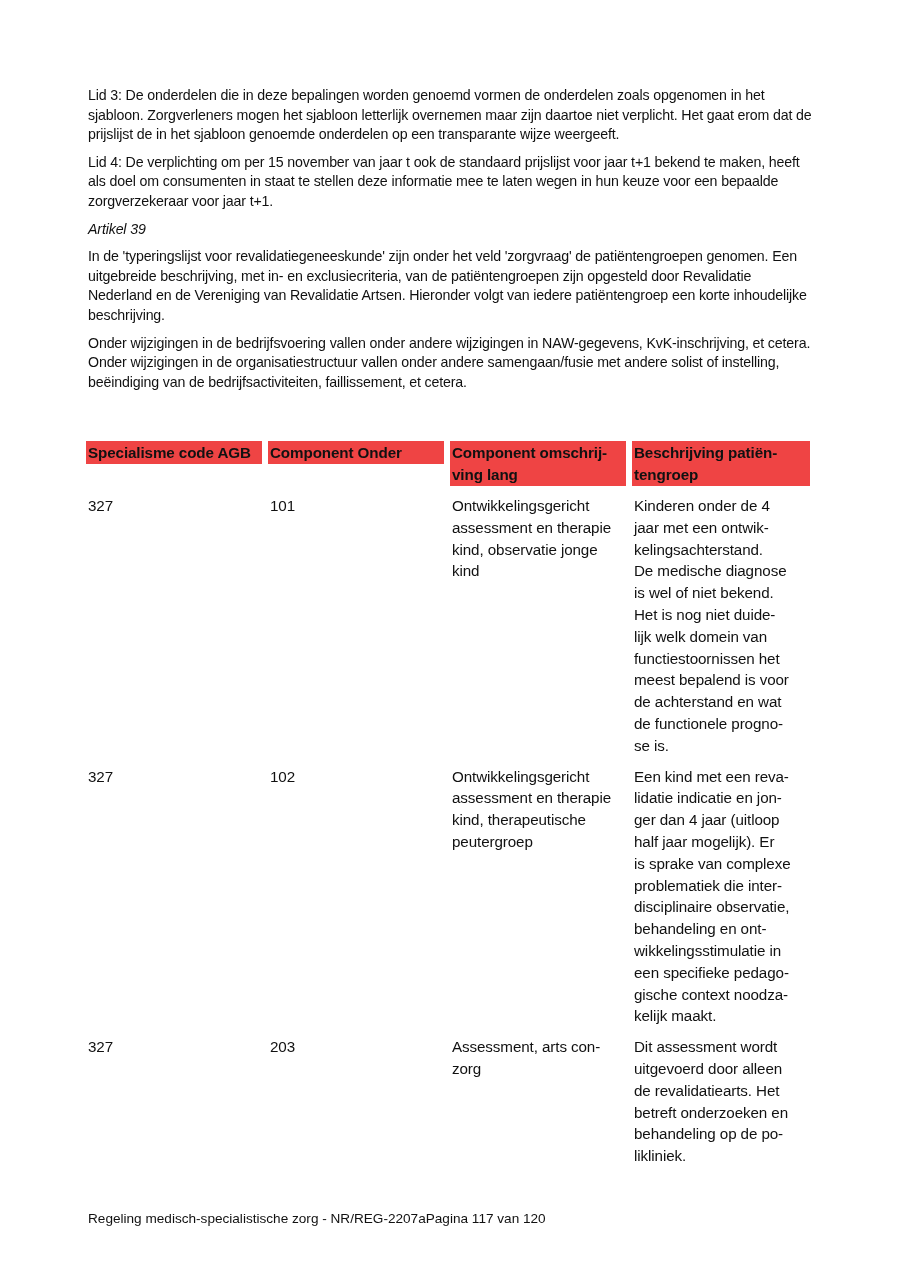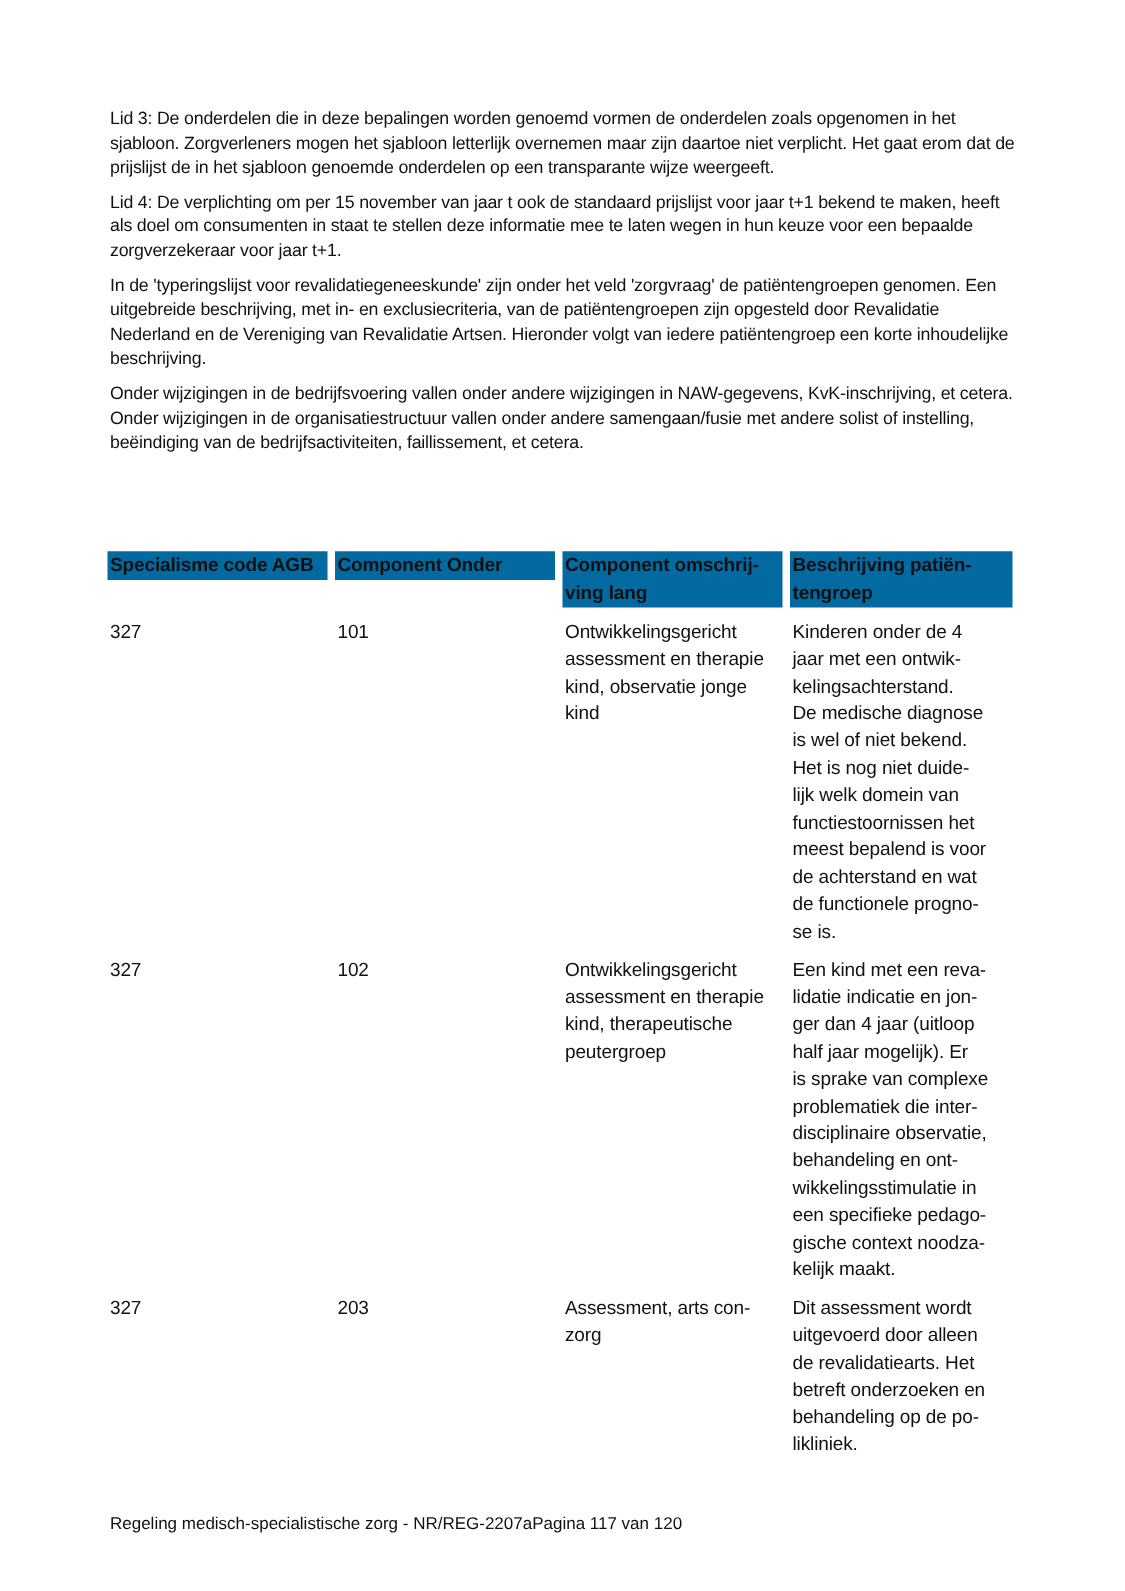--- a/index.html
+++ b/index.html
@@ -9,34 +9,35 @@
   .body-text { position: absolute; left: 88px; width: 728px; font-size: 14.2px; line-height: 19.6px; letter-spacing: -0.15px; }
   .para { margin: 0 0 8px 0; }
   .italic { font-style: italic; }
 
   table.spec { position: absolute; left: 86px; top: 441px; border-collapse: separate; border-spacing: 0; table-layout: fixed; width: 730px; }
   table.spec col.c1 { width: 182px; }
   table.spec col.c2 { width: 182px; }
   table.spec col.c3 { width: 182px; }
   table.spec col.c4 { width: 184px; }
   table.spec th { text-align: left; font-weight: bold; font-size: 15.2px; line-height: 22px; padding: 0; vertical-align: top; letter-spacing: -0.1px; }
-  table.spec th .hbg { display: block; background: #0369a1; margin-right: 6px; padding: 1px 2px 0 2px; }
+  table.spec th .hbg { display: block; background: #ef4444; margin-right: 6px; padding: 1px 2px 0 2px; }
   table.spec td { font-size: 15.2px; line-height: 21.8px; vertical-align: top; padding: 9px 6px 0 2px; letter-spacing: -0.1px; margin-left: 18px; }
   .cell-text { white-space: pre-line; }
 
   .footer { position: absolute; top: 1211px; left: 88px; width: 728px; font-size: 13.6px; display: flex; justify-content: flex-start; }
 </style>
 </head>
 <body>
 
 <div class="page">
 
   <div class="body-text" style="top:86px;">
     <p class="para">Lid 3: De onderdelen die in deze bepalingen worden genoemd vormen de onderdelen zoals opgenomen in het sjabloon. Zorgverleners mogen het sjabloon letterlijk overnemen maar zijn daartoe niet verplicht. Het gaat erom dat de prijslijst de in het sjabloon genoemde onderdelen op een transparante wijze weergeeft.</p>
     <p class="para">Lid 4: De verplichting om per 15 november van jaar t ook de standaard prijslijst voor jaar t+1 bekend te maken, heeft als doel om consumenten in staat te stellen deze informatie mee te laten wegen in hun keuze voor een bepaalde zorgverzekeraar voor jaar t+1.</p>
+    <p class="para italic">Artikel 39</p>
     <p class="para">In de 'typeringslijst voor revalidatiegeneeskunde' zijn onder het veld 'zorgvraag' de patiëntengroepen genomen. Een uitgebreide beschrijving, met in- en exclusiecriteria, van de patiëntengroepen zijn opgesteld door Revalidatie Nederland en de Vereniging van Revalidatie Artsen. Hieronder volgt van iedere patiëntengroep een korte inhoudelijke beschrijving.</p>
     <p class="para">Onder wijzigingen in de bedrijfsvoering vallen onder andere wijzigingen in NAW-gegevens, KvK-inschrijving, et cetera. Onder wijzigingen in de organisatiestructuur vallen onder andere samengaan/fusie met andere solist of instelling, beëindiging van de bedrijfsactiviteiten, faillissement, et cetera.</p>
   </div>
 
   <table class="spec">
     <colgroup>
         <col class="c1">
         <col class="c2">
         <col class="c3">
         <col class="c4">

